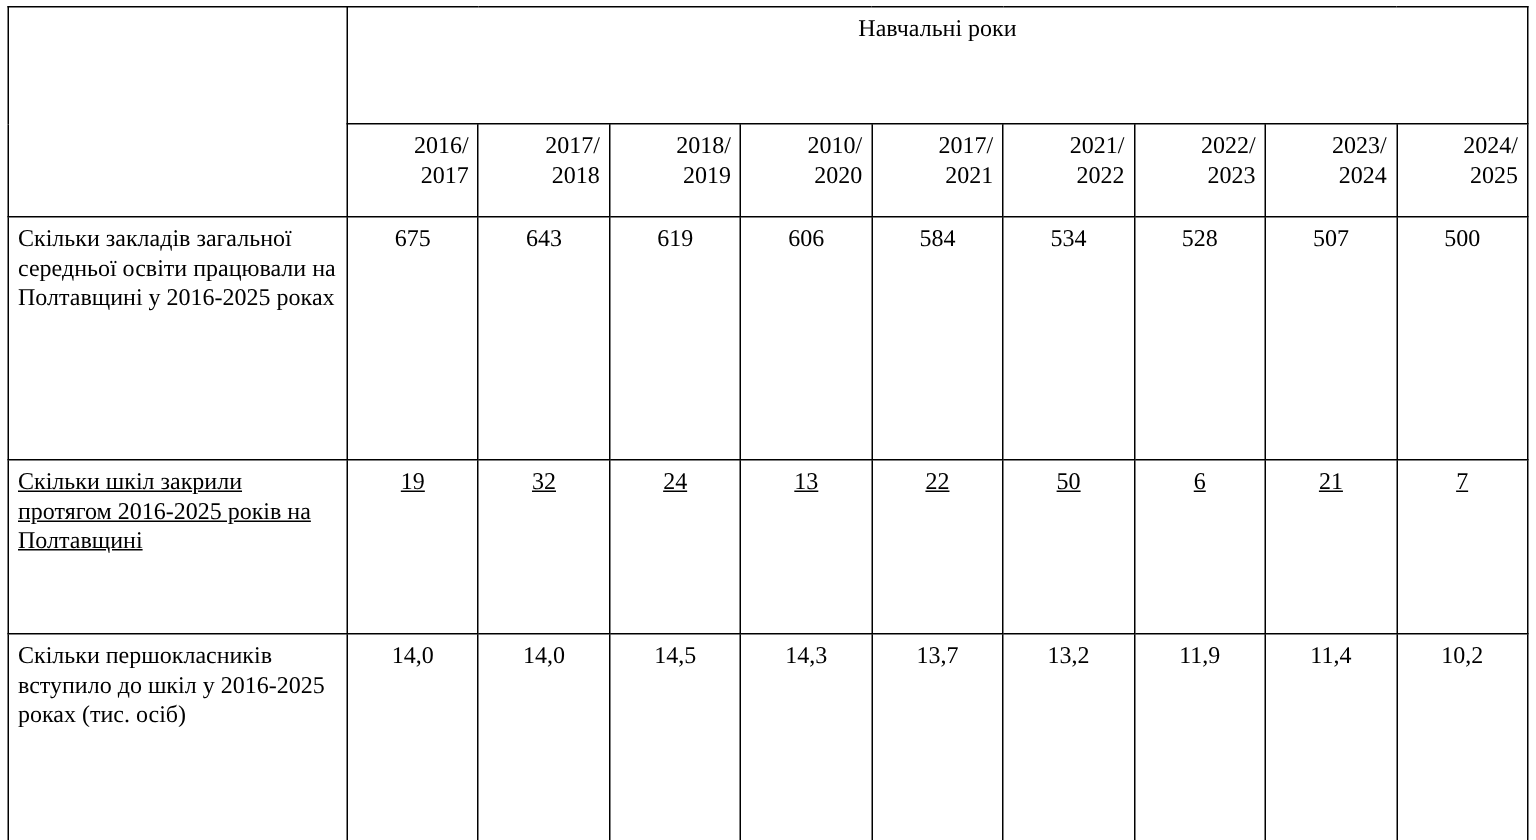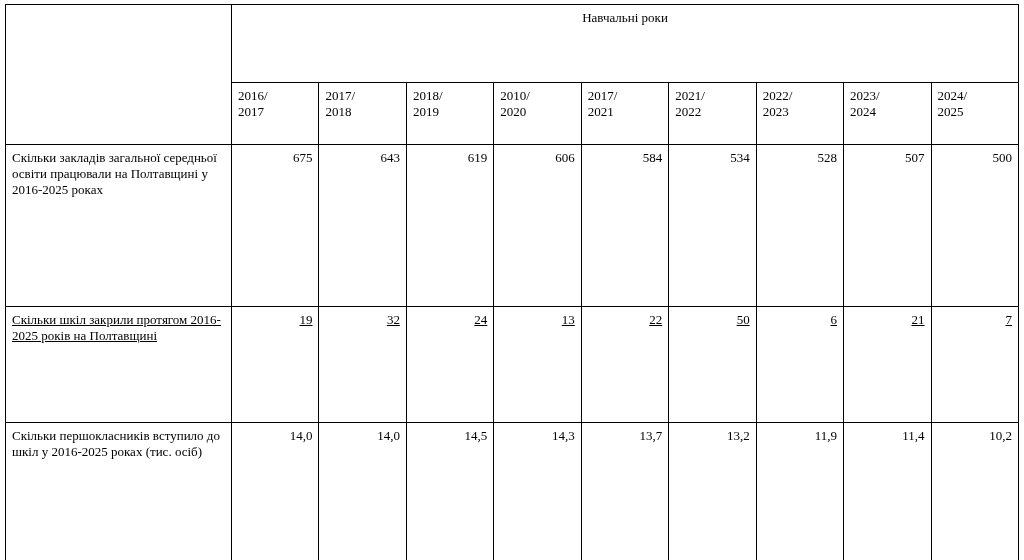--- a/index.html
+++ b/index.html
@@ -24,51 +24,51 @@
     border-collapse: collapse;
     width: 1014px;
     margin: 4px 0 0 5px;
     table-layout: fixed;
   }
   table.data-table th,
   table.data-table td {
     border: 1px solid #000000;
     vertical-align: top;
     padding: 5px 6px 4px 6px;
-    font-size: 13px;
+    font-size: 16px;
     line-height: 1.22;
     font-weight: normal;
   }
   th.group-header {
     text-align: center;
     vertical-align: middle;
     height: 68px;
     font-size: 17px;
   }
   th.corner-cell {
     border-top: 1px solid #000000;
     border-left: 1px solid #000000;
     border-right: 1px solid #000000;
     border-bottom: 1px solid #000000;
   }
   th.year-header {
-    text-align: left;
+    text-align: right;
     vertical-align: top;
     height: 52px;
     white-space: pre-line;
     font-size: 17px;
   }
   td.row-label {
     text-align: left;
     font-size: 17px;
     line-height: 1.27;
     margin-top: 28px;
   }
   td.value-cell {
-    text-align: right;
+    text-align: center;
     font-size: 17px;
   }
   .col-label { width: 213px; }
   .col-year  { width: 89px; }
   tr.r1 td { height: 152px; }
   tr.r2 td { height: 106px; text-decoration: underline; }
   tr.r3 td { height: 130px; }
 </style>
 </head>
 <body>

